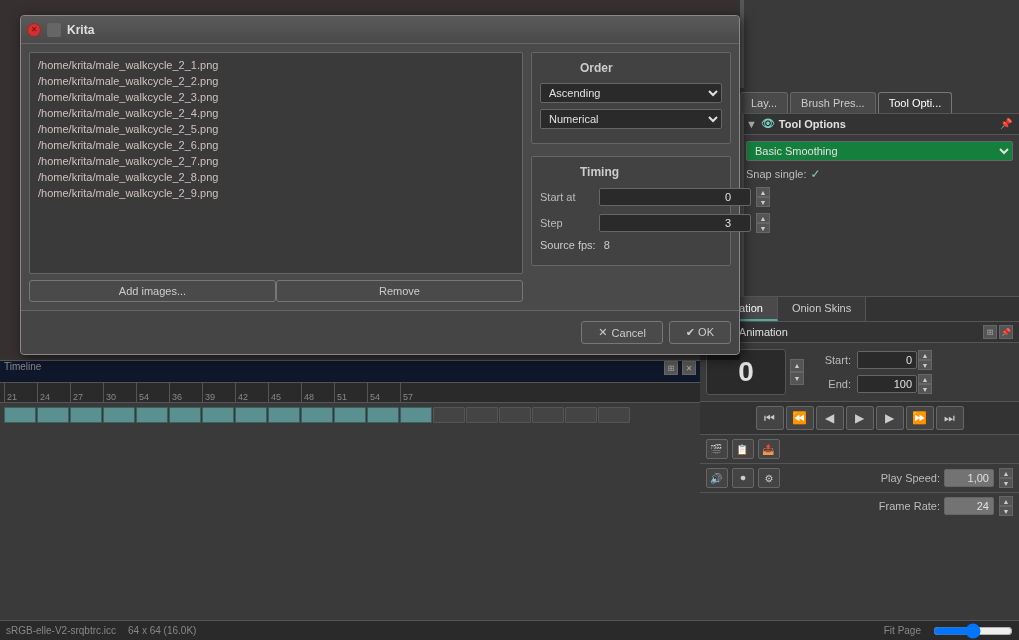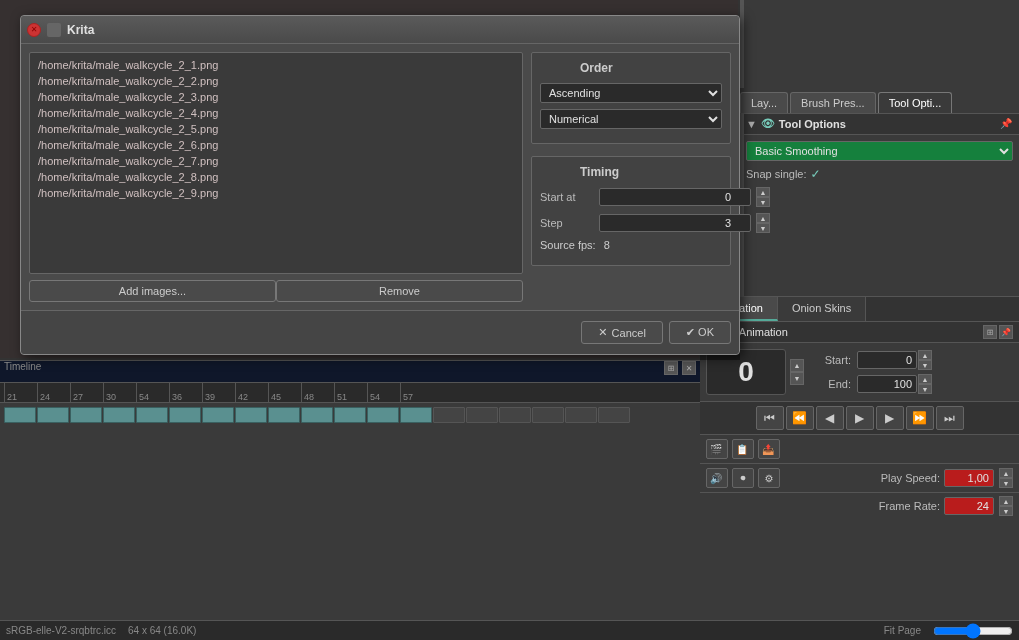--- a/index.html
+++ b/index.html
@@ -299,21 +299,21 @@
     }
 
     .speed-label {
       color: #bbb;
       font-size: 11px;
       margin-left: auto;
     }
 
     .speed-input {
       width: 50px;
-      background: #b91c1c;
+      background: #737373;
       border: 1px solid #666;
       color: #e0e0e0;
       padding: 2px 4px;
       font-size: 11px;
       border-radius: 2px;
       text-align: right;
     }
 
     
     .timeline-area {

